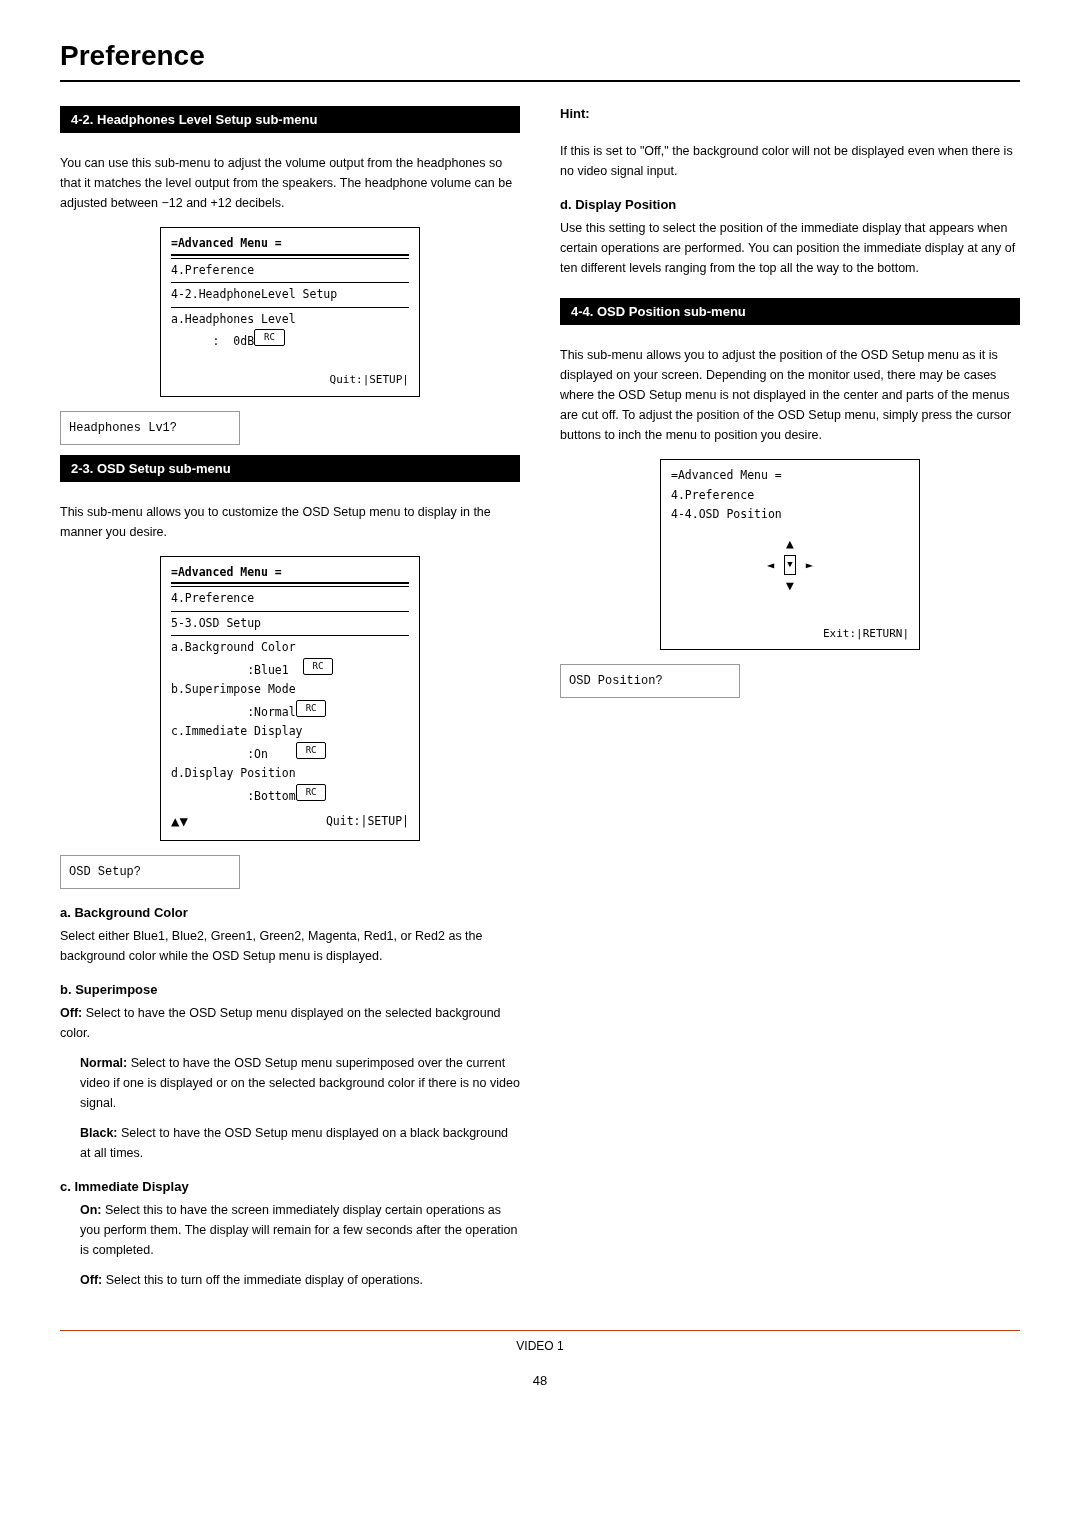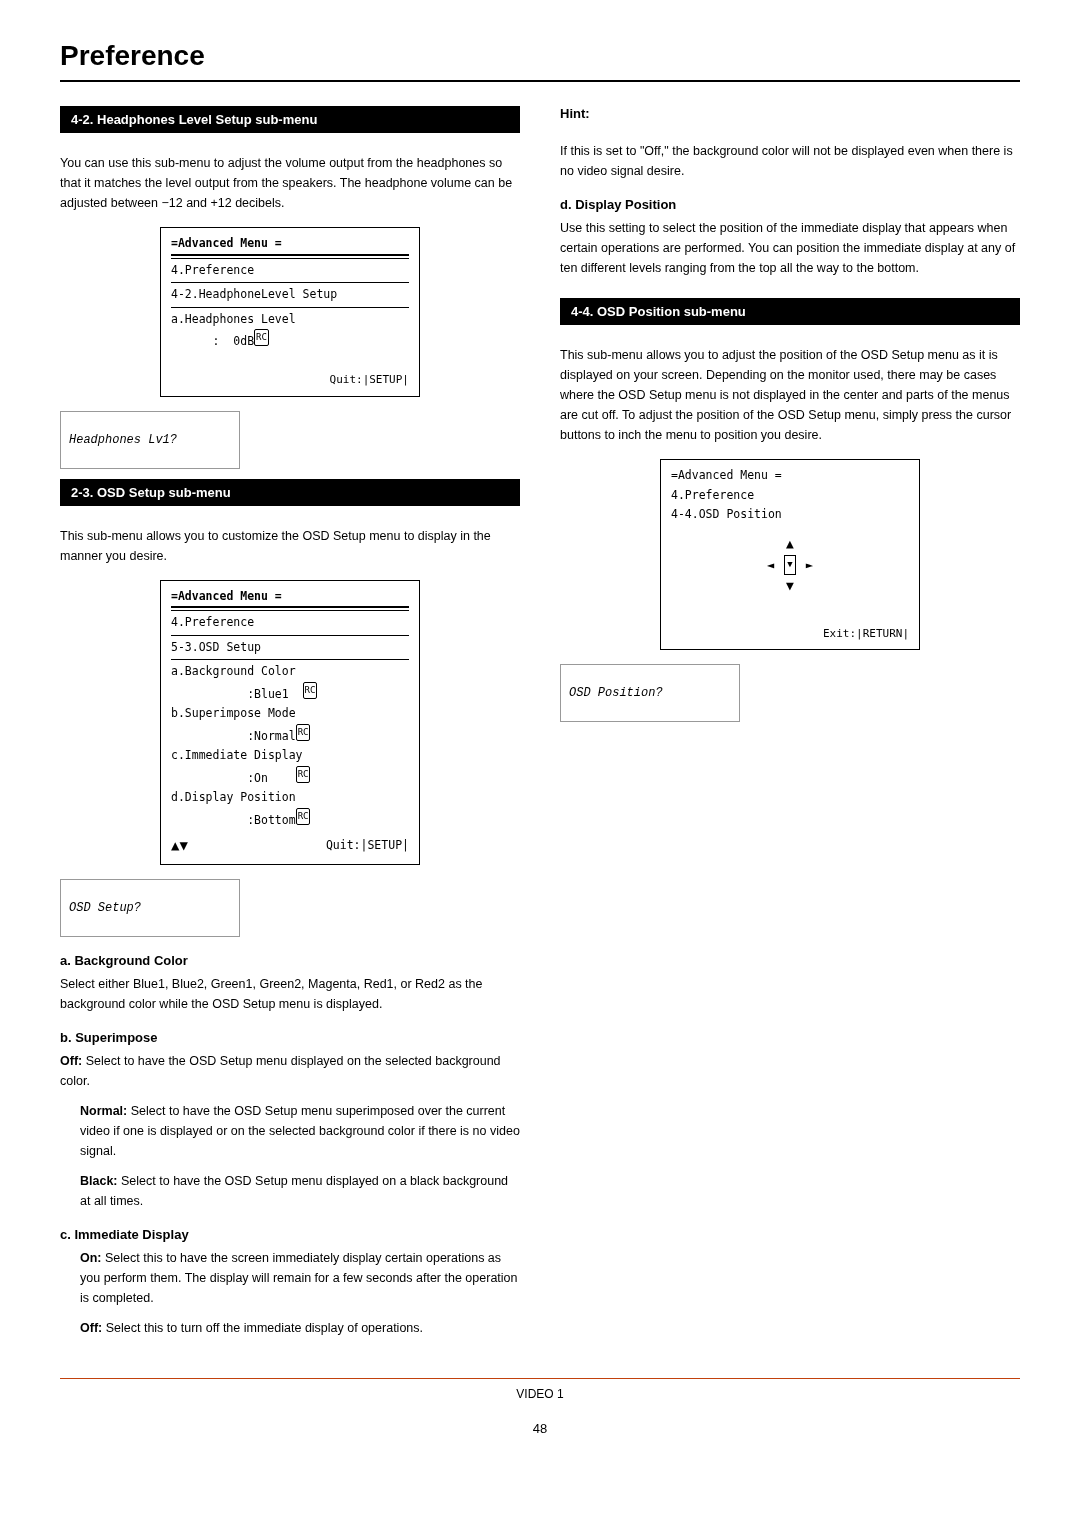--- a/index.html
+++ b/index.html
@@ -72,27 +72,26 @@
       display: flex;
       justify-content: space-between;
       align-items: center;
     }
     .menu-diagram .separator {
       border-bottom: 1px solid #000;
       margin: 2px 0;
     }
     .italic-label {
       font-family: 'Courier New', monospace;
-      font-style: italic;
       font-size: 12px;
       margin-top: 4px;
       margin-bottom: 10px;
       display: block;
       border: 1px solid #999;
-      padding: 21px 8px;
+      padding: 9px 8px;
       width: 180px;
     }
     .sub-section-title {
       font-weight: bold;
       font-size: 13px;
       margin-top: 16px;
       margin-bottom: 6px;
     }
     .body-text b {
       font-weight: bold;
@@ -113,21 +112,21 @@
       padding-top: 8px;
       text-align: center;
       font-size: 12px;
     }
     .rc-icon {
       font-size: 9px;
       vertical-align: super;
       display: inline-block;
       border: 1px solid #000;
       border-radius: 2px;
-      padding: 0 1px;
+      padding: 0 9px;
     }
     .osd-position-diagram {
       border: 1px solid #000;
       padding: 6px 10px;
       font-family: monospace;
       font-size: 11.5px;
       background: #fff;
       margin: 14px auto;
       width: 260px;
       line-height: 1.7;
@@ -261,21 +260,21 @@
     <p class="body-text" style="padding-left:20px;">
       <b>Off:</b>
       <span>Select this to turn off the immediate display of operations.</span>
     </p>
 
   </div>
 
   <div class="col-right">
 
     <div class="hint-label">Hint:</div>
-    <p class="body-text">If this is set to "Off," the background color will not be displayed even when there is no video signal desire.</p>
+    <p class="body-text">If this is set to "Off," the background color will not be displayed even when there is no video signal input.</p>
 
     <div class="sub-section-title">d. Display Position</div>
     <p class="body-text">Use this setting to select the position of the immediate display that appears when certain operations are performed. You can position the immediate display at any of ten different levels ranging from the top all the way to the bottom.</p>
 
     <div class="section-box" style="margin-top:20px;">
       <div class="section-header">4-4.  OSD Position sub-menu</div>
     </div>
 
     <p class="body-text">This sub-menu allows you to adjust the position of the OSD Setup menu as it is displayed on your screen. Depending on the monitor used, there may be cases where the OSD Setup menu is not displayed in the center and parts of the menus are cut off. To adjust the position of the OSD Setup menu, simply press the cursor buttons to inch the menu to position you desire.</p>
 

